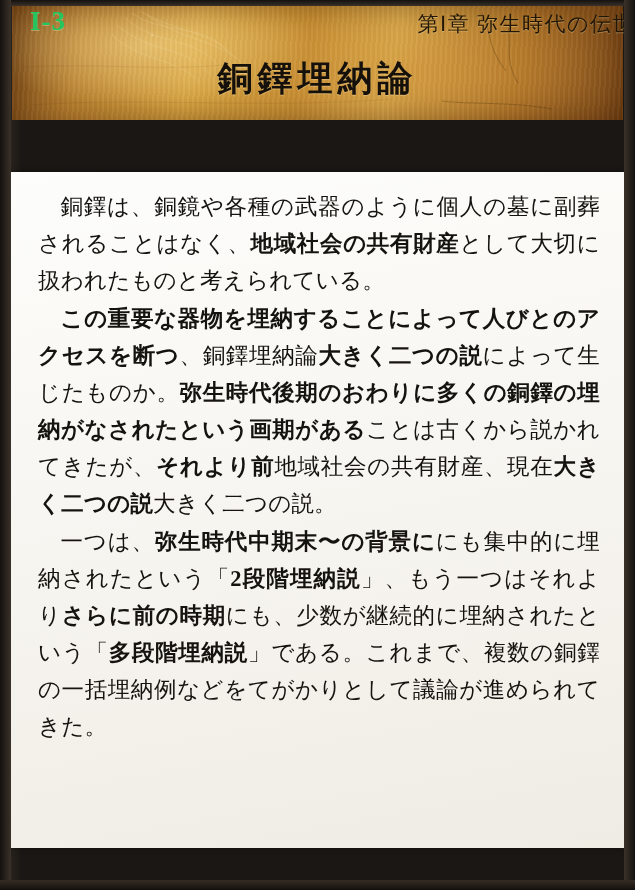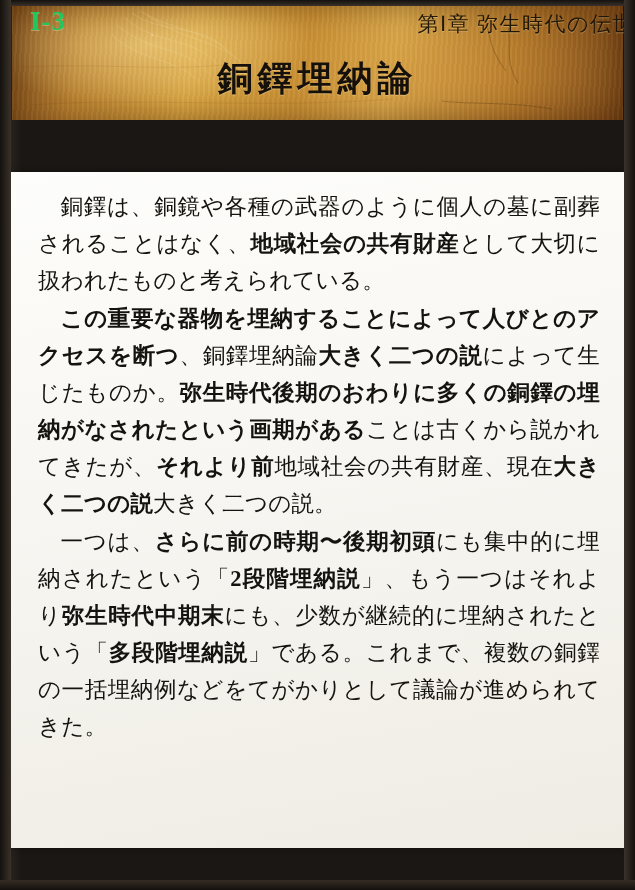--- a/index.html
+++ b/index.html
@@ -175,21 +175,21 @@
   </svg>
 
   <div class="slide-no">I-3</div>
   <div class="chapter">第Ⅰ章 弥生時代の伝世</div>
   <div class="main-title">銅鐸埋納論</div>
 
   <div class="body-sheet">
     <div class="body-inner" id="body-inner">
         <div class="para indent"><span>銅鐸は、銅鏡や各種の武器のように個人の墓に副葬されることはなく、</span><span class="b">地域社会の共有財産</span><span>として大切に扱われたものと考えられている。</span></div>
         <div class="para indent"><span class="b">この重要な器物を埋納することによって人びとのアクセスを断つ</span><span>、銅鐸埋納論</span><span class="b">大きく二つの説</span><span>によって生じたものか。</span><span class="b">弥生時代後期のおわりに多くの銅鐸の埋納がなされたという画期がある</span><span>ことは古くから説かれてきたが、</span><span class="b">それより</span><span class="b">前</span><span>地域社会の共有財産、現在</span><span class="b">大きく二つの説</span><span>大きく二つの説。</span></div>
-        <div class="para indent"><span>一つは、</span><span class="b">さらに前の時期〜後期初頭</span><span>にも集中的に埋納されたという「</span><span class="b">2段階埋納説</span><span>」、もう一つはそれより</span><span class="b">弥生時代中期末</span><span>にも、少数が継続的に埋納されたという「</span><span class="b">多段階埋納説</span><span>」である。これまで、複数の銅鐸の一括埋納例などをてがかりとして議論が進められてきた。</span></div>
+        <div class="para indent"><span>一つは、</span><span class="b">弥生時代中期末〜の背景に</span><span>にも集中的に埋納されたという「</span><span class="b">2段階埋納説</span><span>」、もう一つはそれより</span><span class="b">さらに前の時期</span><span>にも、少数が継続的に埋納されたという「</span><span class="b">多段階埋納説</span><span>」である。これまで、複数の銅鐸の一括埋納例などをてがかりとして議論が進められてきた。</span></div>
       </div>
   </div>
 
   <div class="top-edge"></div>
   <div class="left-edge"></div>
   <div class="right-edge"></div>
   <div class="bottom-edge"></div>
 </div>
 
 </body></html>

